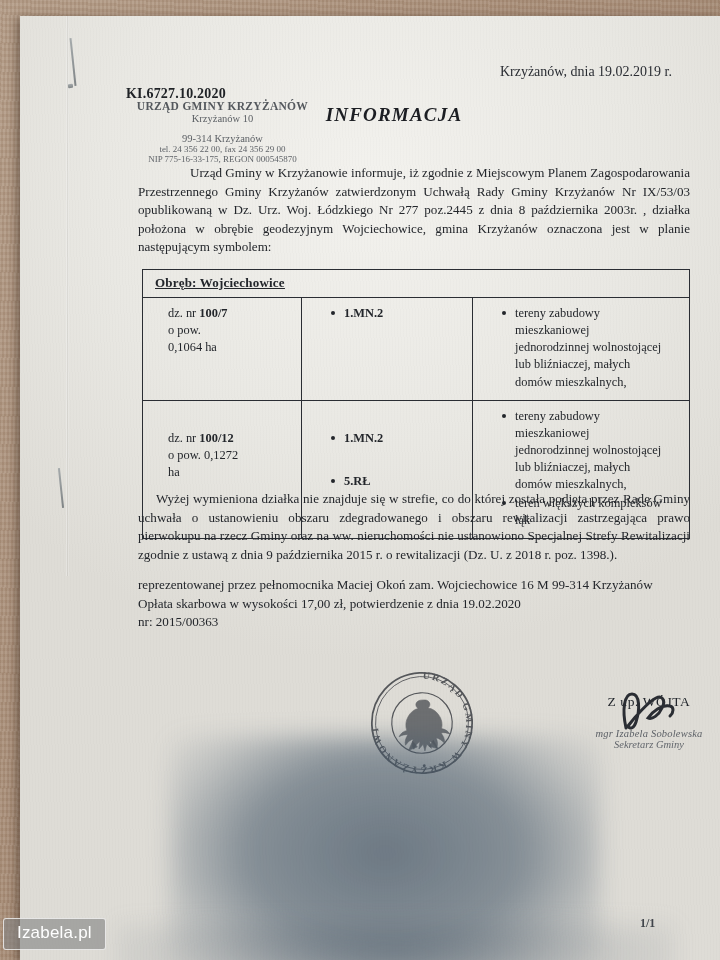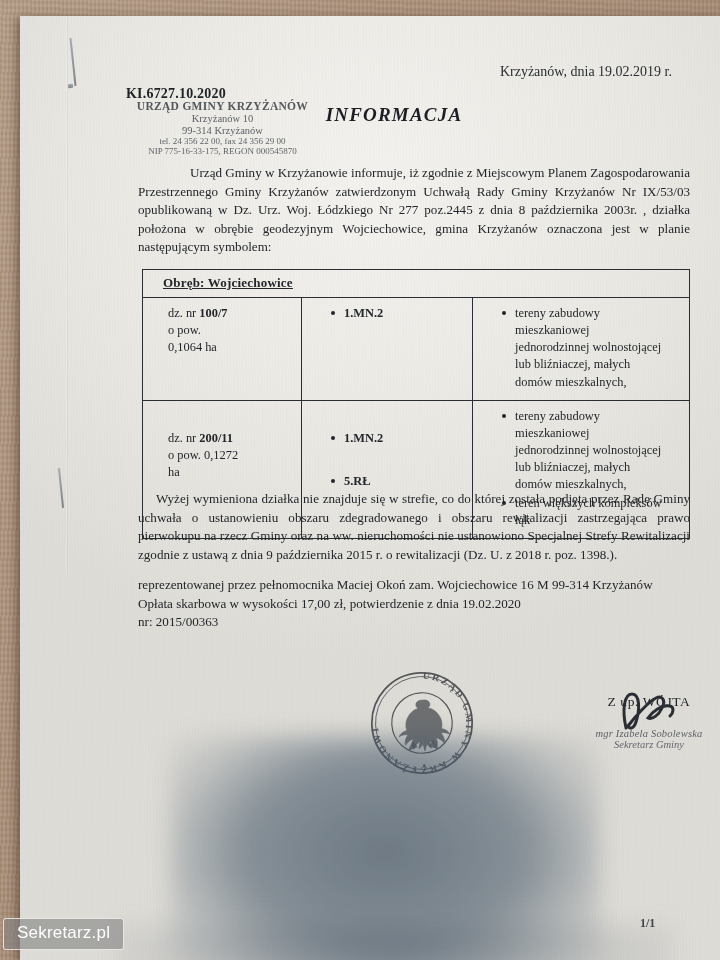--- a/index.html
+++ b/index.html
@@ -80,21 +80,21 @@
   .letterhead {
     position: absolute;
     left: 95px; top: 42px;
     width: 215px;
     text-align: center;
     line-height: 1.12;
     color: #4e5156;
   }
   .lh-1 { font-size: 11.5px; letter-spacing: .3px; font-weight: 600; color: #54585d; margin-top: 42px;}
   .lh-2 { font-size: 10.5px; color: #5c6065; }
-  .lh-3 { font-size: 10.5px; color: #5c6065; }
+  .lh-3 { font-size: 10.5px; color: #5c6065; margin-top: 8px; }
   .lh-4 { font-size: 9px; color: #5f6368; white-space: nowrap; }
   .lh-5 { font-size: 9px; color: #5f6368; white-space: nowrap; }
   
   .case-stamp {
     position: absolute;
     left: 106px; top: 70px;
     font-family: "Liberation Serif", serif;
     font-weight: bold;
     font-size: 14px;
     color: #1f2226;
@@ -142,21 +142,21 @@
   #tbl td {
     border: 1.2px solid #2a2d33;
     vertical-align: top;
     padding: 7px 25px;
     font-size: 12.4px;
     line-height: 1.38;
     color: #23262b;
   }
   #tbl td.hdr {
     border-bottom: 1.2px solid #2a2d33;
-    padding: 4px 9px 5px 20px;
+    padding: 4px 9px 5px 12px;
     text-decoration: underline;
   }
   .hdr-txt { font-weight: bold; font-size: 13px; text-decoration: underline; letter-spacing: .2px; }
   .c-dz { width: 108px; }
   .c-sym { width: 120px; }
   .c-desc { }
   ul.blist { margin: 0; padding: 0 0 0 17px; list-style: none; }
   ul.blist li { position: relative; margin-bottom: 2px; }
   ul.blist li::before {
     content: "";
@@ -263,21 +263,21 @@
             <td class="c-desc">
               <ul class="blist">
                 <li>tereny zabudowy mieszkaniowej jednorodzinnej wolnostojącej lub bliźniaczej, małych domów mieszkalnych,</li>
               </ul>
             </td>
           </tr>
 
           <tr>
             <td class="c-dz">
               <div class="sym-gap"></div>
-              <div>dz. nr <b>200/11</b></div>
+              <div>dz. nr <b>100/12</b></div>
               <div>o pow. 0,1272</div>
               <div>ha</div>
             </td>
             <td class="c-sym">
               <div class="sym-gap"></div>
               <ul class="blist">
                 <li class="sym">1.MN.2</li>
               </ul>
               <div style="height:24px"></div>
               <ul class="blist">
@@ -338,16 +338,16 @@
       </div>
 
       <div class="pagenum">1/1</div>
     </div>
 
     <div id="shadow-blob"></div>
     <div id="shadow-blob2"></div>
   </div>
 
   <div id="watermark">
-    <span>Sekretarz.pl</span>
+    <span>Izabela.pl</span>
   </div>
 
 </div>
 
 </body></html>

